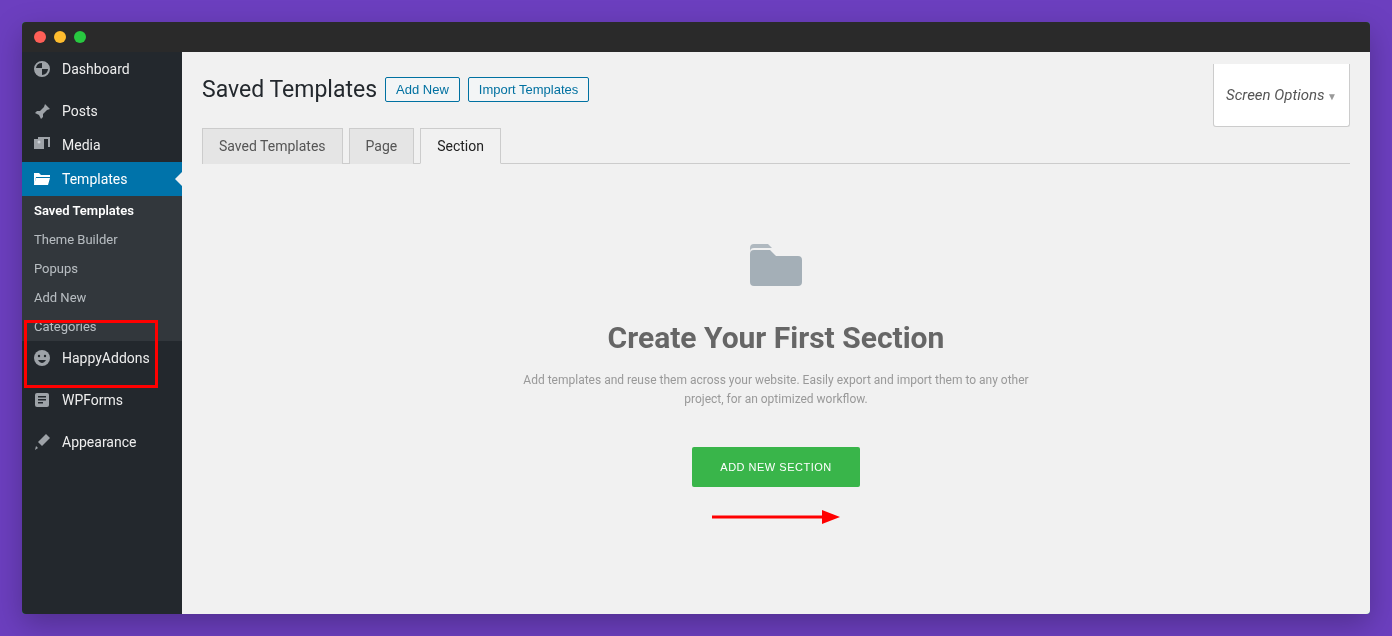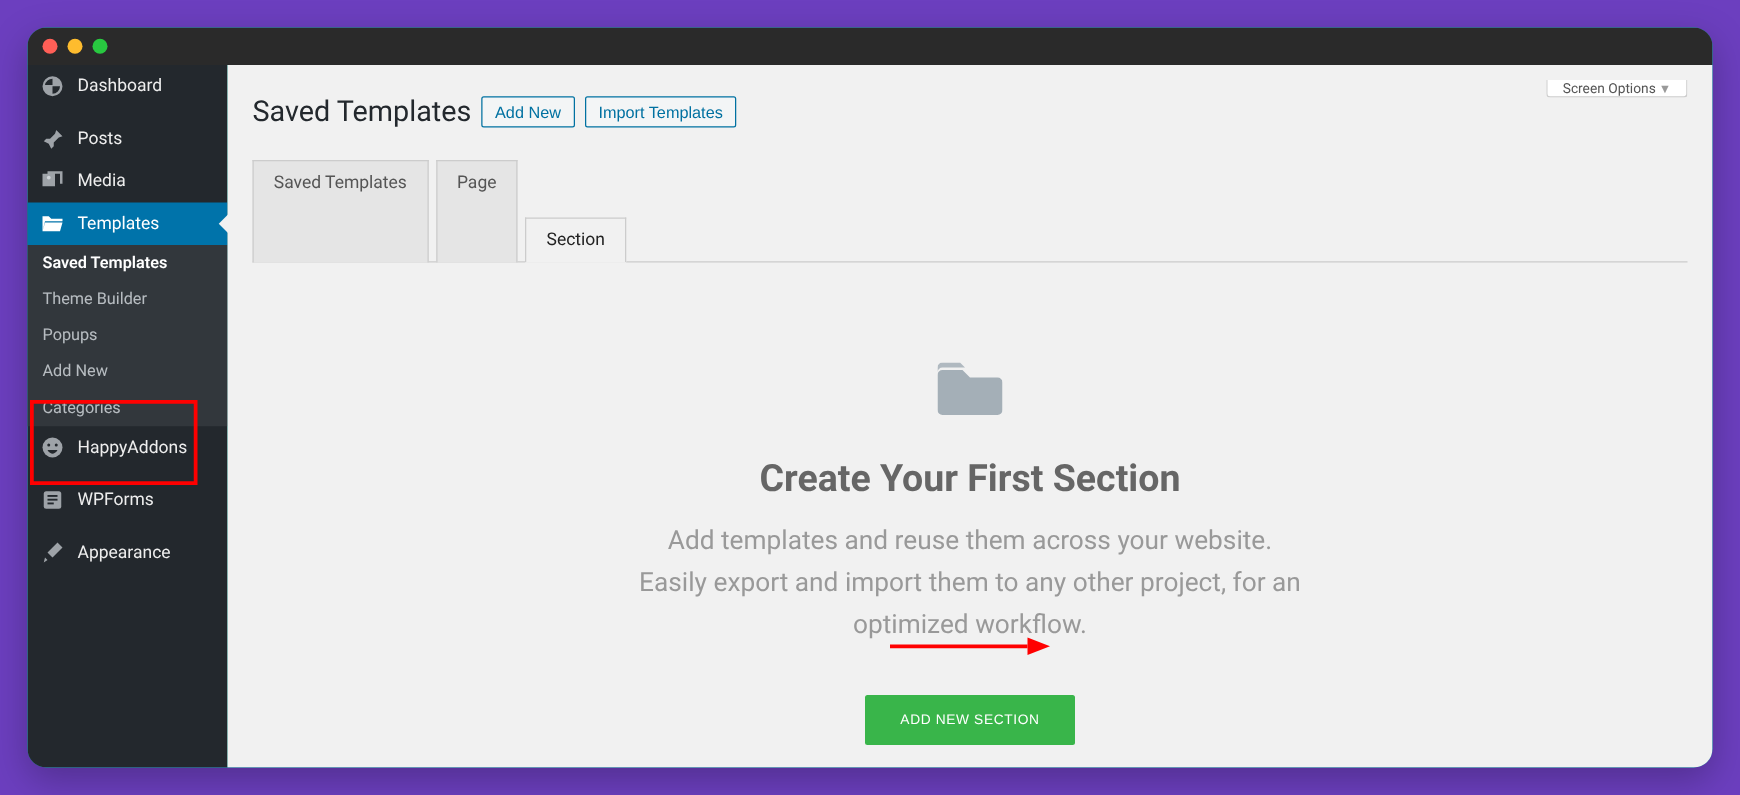--- a/index.html
+++ b/index.html
@@ -4,24 +4,24 @@
 <style>
   * { box-sizing: border-box; margin: 0; padding: 0; }
   body {
     font-family: -apple-system, BlinkMacSystemFont, "Segoe UI", Roboto, Oxygen-Sans, Ubuntu, Cantarell, "Helvetica Neue", sans-serif;
     background: #6c3fbf;
     width: 1392px;
     height: 636px;
     padding: 22px;
   }
   .window {
-    background: #14b8a6;
+    background: #22c55e;
     width: 100%;
     height: 100%;
-    border-radius: 15px;
+    border-radius: 4px;
     overflow: hidden;
     display: flex;
     flex-direction: column;
     box-shadow: 0 10px 30px rgba(0,0,0,0.25);
   }
   .titlebar {
     height: 30px;
     background: #2a2a2a;
     display: flex;
     align-items: center;
@@ -95,26 +95,27 @@
     background: #f1f1f1;
     padding: 12px 20px 20px 20px;
     position: relative;
   }
   .screen-options {
     position: absolute;
     top: 12px;
     right: 20px;
     background: #fff;
     border: 1px solid #ccc;
-    padding: 0 12px;
-    font-size: 11px;
+    padding: 22px 12px;
+    font-size: 15px;
     color: #555;
     cursor: pointer;
     border-radius: 0 0 3px 3px;
     border-top: none;
+    font-style: italic;
   }
   .screen-options::after { content: " ▼"; font-size: 10px; color: #999; }
 
   .heading-row {
     display: flex;
     align-items: center;
     gap: 8px;
     margin-top: 12px;
   }
   .page-title {
@@ -146,41 +147,40 @@
     font-size: 14px;
     margin-right: 6px;
     cursor: pointer;
     position: relative;
     top: 1px;
   }
   .tab.active {
     background: #f1f1f1;
     border-bottom: 1px solid #f1f1f1;
     color: #222;
-    margin-top: 46px;
   }
 
   .empty-state {
     text-align: center;
     margin-top: 80px;
     color: #888;
   }
   .folder-icon {
     width: 52px;
     height: 42px;
     margin: 0 auto 30px auto;
   }
   .empty-title {
     font-size: 30px;
     color: #666;
     font-weight: 700;
     margin-bottom: 16px;
   }
   .empty-desc {
-    font-size: 21px;
+    font-size: 12px;
     color: #999;
     line-height: 1.6;
     max-width: 540px;
     margin: 0 auto 38px auto;
   }
   .primary-btn {
     background: #39b54a;
     color: #fff;
     border: none;
     padding: 14px 28px;

